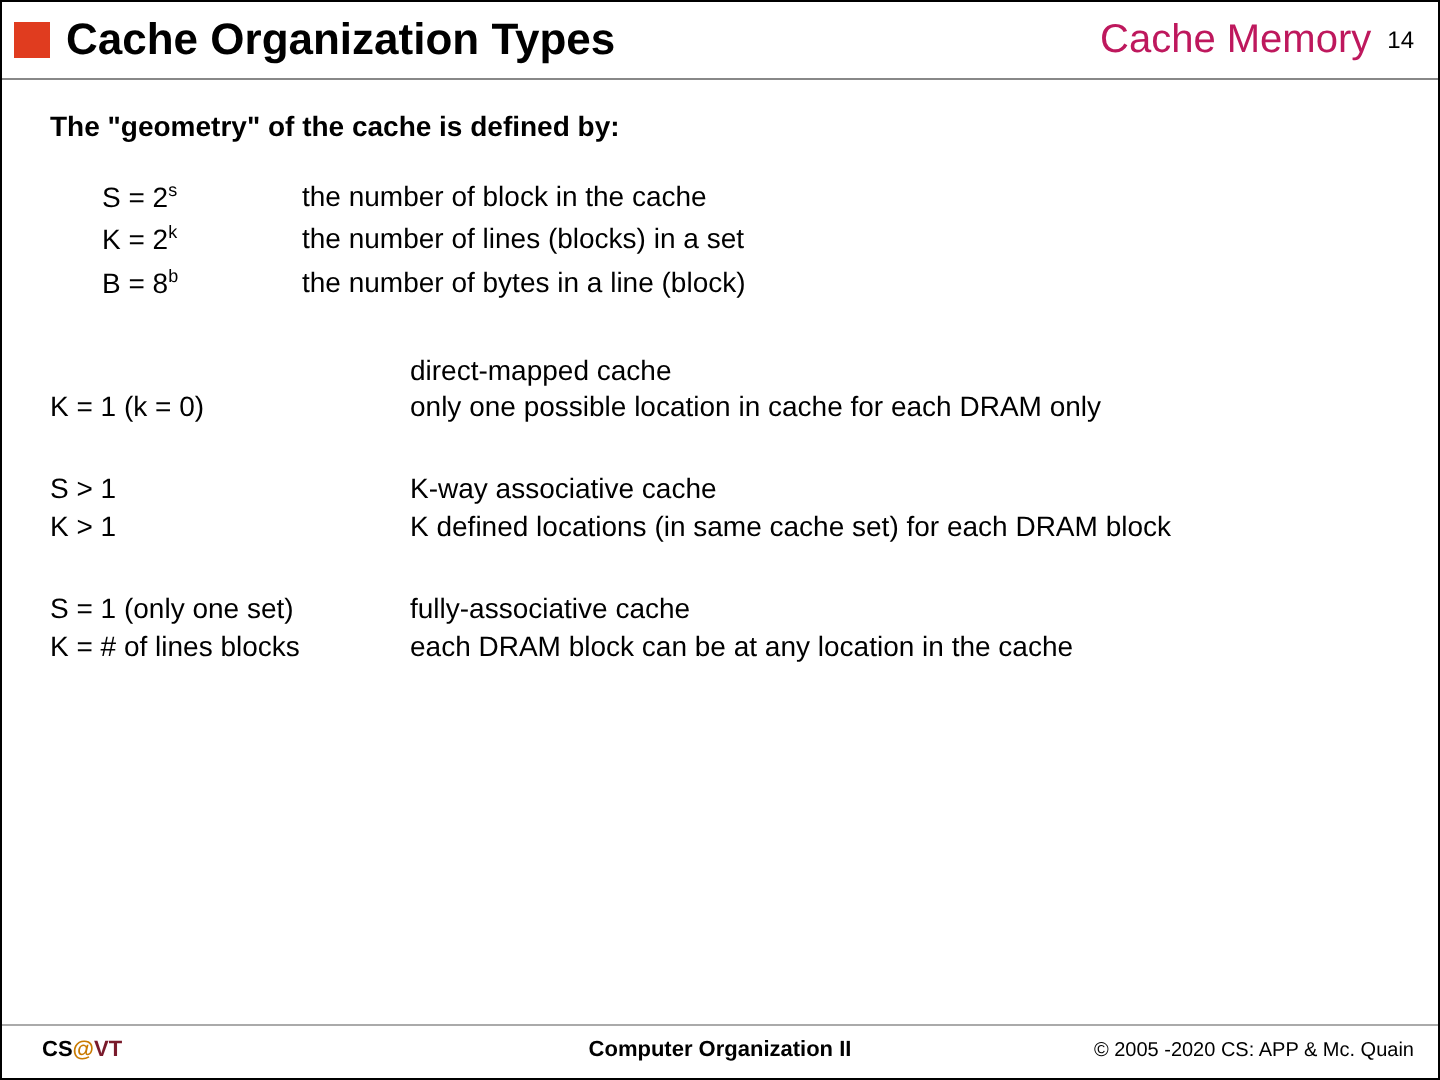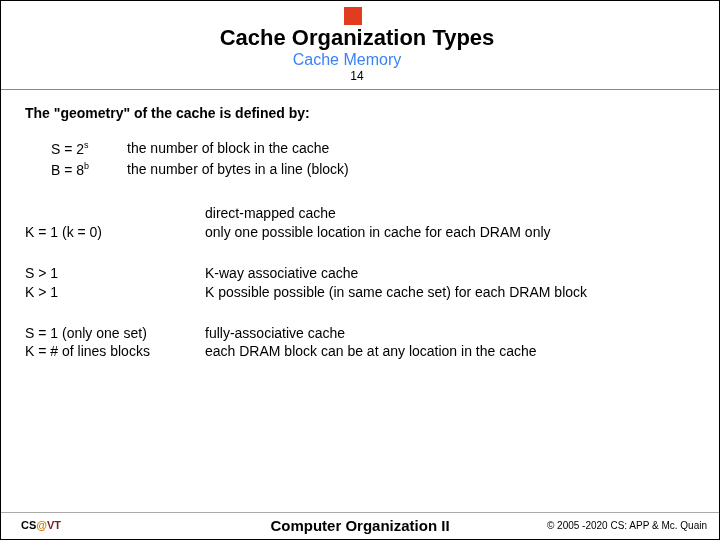--- a/index.html
+++ b/index.html
@@ -18,39 +18,38 @@
     .slide {
       width: 100%;
       height: 100%;
       border: 1px solid #000;
       position: relative;
     }
     .header {
       display: flex;
       align-items: center;
       padding: 6px 12px 4px 6px;
-      flex-direction: column;
     }
     .red-square {
       width: 18px;
       height: 18px;
       background: #e03c1f;
       margin-right: 8px;
       flex-shrink: 0;
     }
     .title {
       font-size: 22px;
       font-weight: bold;
       color: #000;
       flex: 1;
     }
     .section-label {
-      font-size: 16px;
-      color: #3b82f6;
-      margin-right: 20px;
+      font-size: 20px;
+      color: #be185d;
+      margin-right: 8px;
     }
     .page-num {
       font-size: 12px;
       color: #000;
     }
     .divider {
       height: 1px;
       background: #888;
       margin: 2px 0 0 0;
     }
@@ -64,20 +63,21 @@
       font-weight: bold;
       margin-bottom: 16px;
     }
     .geom-table {
       margin-left: 26px;
       margin-bottom: 24px;
     }
     .geom-row {
       display: flex;
       margin-bottom: 2px;
+      gap: 24px;
     }
     .geom-left {
       width: 76px;
       flex-shrink: 0;
     }
     .sup {
       font-size: 9px;
       vertical-align: super;
       position: relative;
       top: 0px;
@@ -111,21 +111,21 @@
       color: #000;
     }
     .footer-left .at {
       color: #c97a00;
     }
     .footer-left .vt {
       color: #7a1a2b;
     }
     .footer-center {
       font-weight: bold;
-      font-size: 15px;
+      font-size: 11px;
       color: #000;
       position: absolute;
       left: 50%;
       transform: translateX(-50%);
     }
     .footer-right {
       font-size: 10px;
       color: #000;
       white-space: nowrap;
     }
@@ -154,20 +154,24 @@
   <div class="content">
 
     <div class="intro">The "geometry" of the cache is defined by:</div>
 
     <div class="geom-table">
       <div class="geom-row">
         <div class="geom-left"><span>S = 2</span><span class="sup">s</span></div>
         <div>the number of block in the cache</div>
       </div>
       <div class="geom-row">
+        <div class="geom-left"><span>K = 2</span><span class="sup">k</span></div>
+        <div>the number of lines (blocks) in a set</div>
+      </div>
+      <div class="geom-row">
         <div class="geom-left"><span>B = 8</span><span class="sup">b</span></div>
         <div>the number of bytes in a line (block)</div>
       </div>
     </div>
 
     <div class="type-block">
       <div class="type-left">
         <div>K = 1 (k = 0)</div>
       </div>
       <div class="type-right">
@@ -177,21 +181,21 @@
     </div>
 
     <div class="type-block">
       <div class="type-left">
         <div>S &gt; 1</div>
         <div>K &gt; 1</div>
       </div>
       <div class="type-right">
         <div></div>
         <div>K-way associative cache</div>
-        <div>K possible possible (in same cache set) for each DRAM block</div>
+        <div>K defined locations (in same cache set) for each DRAM block</div>
       </div>
     </div>
 
     <div class="type-block">
       <div class="type-left">
         <div>S = 1 (only one set)</div>
         <div>K = # of lines blocks</div>
       </div>
       <div class="type-right">
         <div>fully-associative cache</div>

